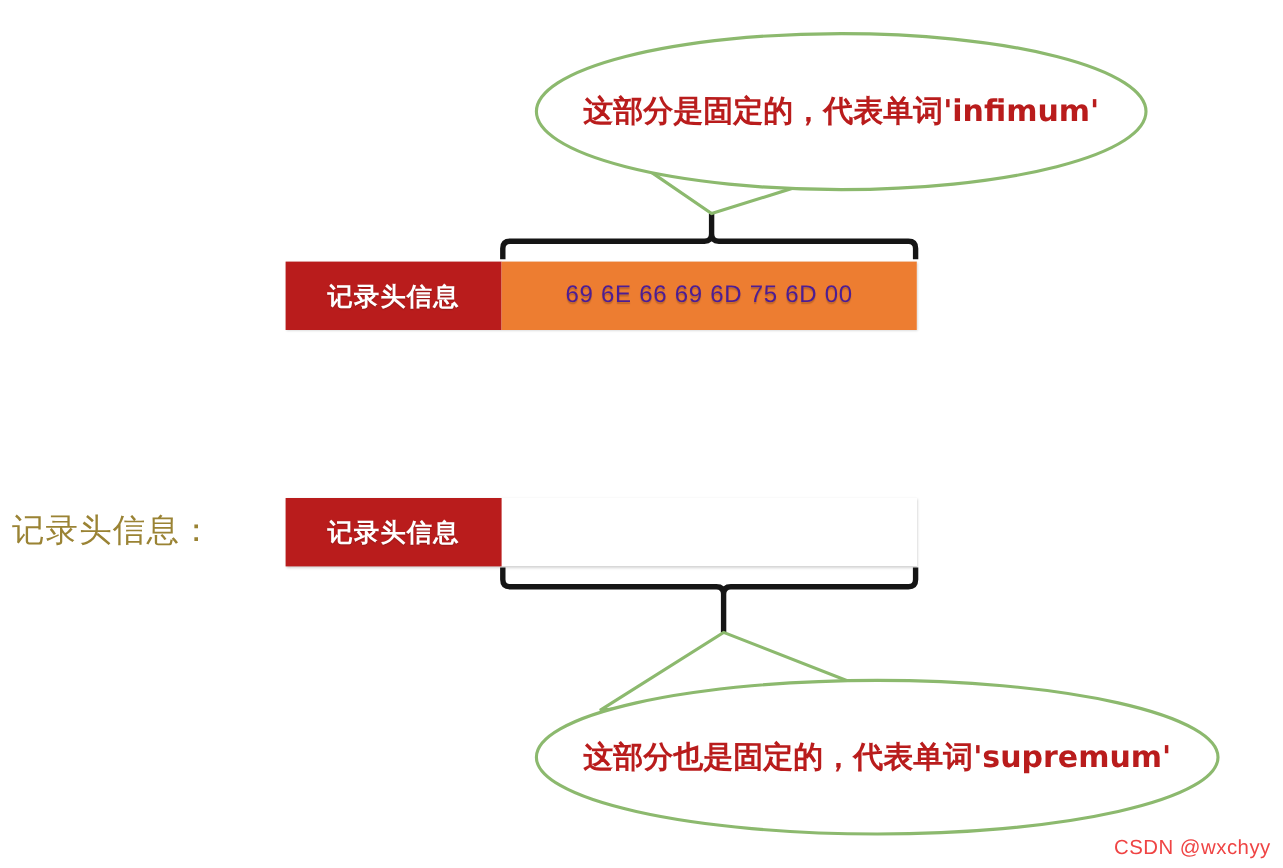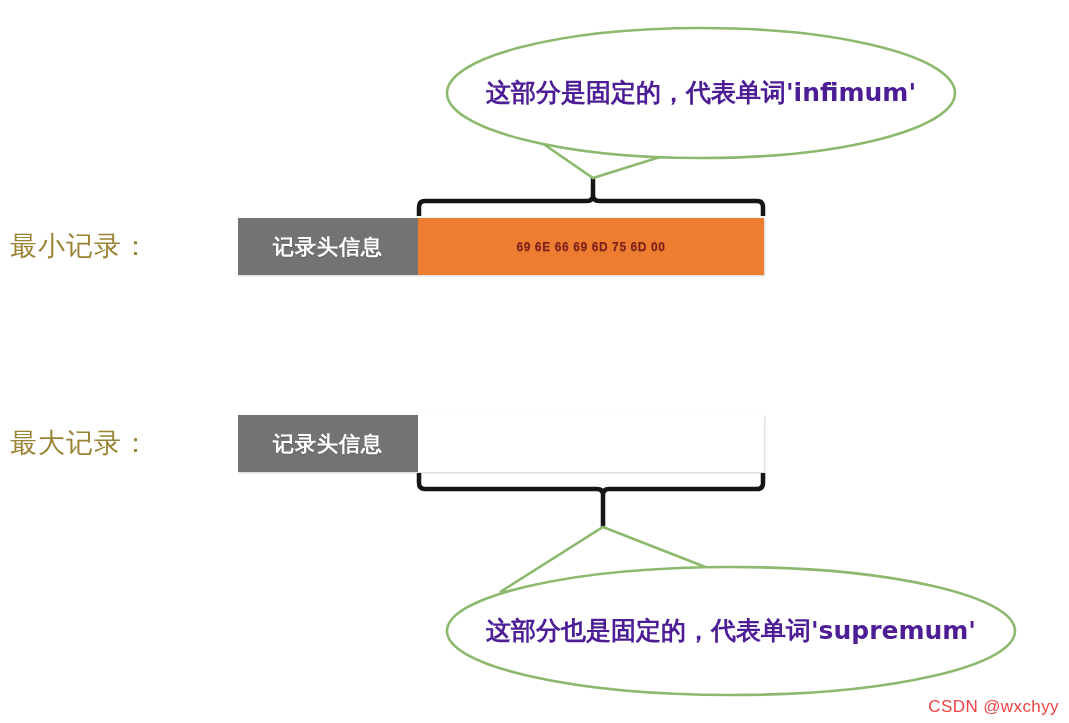--- a/index.html
+++ b/index.html
@@ -38,41 +38,41 @@
     position: absolute;
     display: flex;
     height: 57px;
     box-shadow: 1px 1px 2px rgba(0,0,0,0.18);
   }
   .record-bar.bar-min { left: 238px; top: 218px; width: 526px; }
   .record-bar.bar-max { left: 238px; top: 415px; width: 526px; }
 
   .seg-header {
     width: 180px;
-    background: #737373;
+    background: #b91c1c;
     display: flex;
     align-items: center;
     justify-content: center;
     color: #ffffff;
     font-family: "DejaVu Sans", "Liberation Sans", sans-serif;
     font-size: 21px;
     font-weight: 700;
     letter-spacing: 1px;
     text-shadow: 0 1px 1px rgba(0,0,0,0.22);
   }
   .seg-data {
     flex: 1 1 auto;
     background: #ed7d31;
     display: flex;
     align-items: center;
     justify-content: center;
-    color: #7f1d1d;
+    color: #4c1d95;
     font-family: "Liberation Sans", "DejaVu Sans", sans-serif;
-    font-size: 12px;
-    font-weight: 700;
+    font-size: 20px;
+    font-weight: 400;
     letter-spacing: 0.6px;
     text-shadow: 0 1px 1px rgba(0,0,0,0.20);
   }
 
   
   #overlay {
     position: absolute;
     left: 0;
     top: 0;
     width: 1069px;
@@ -97,21 +97,21 @@
     stroke-width: 2.6;
     stroke-linejoin: miter;
   }
 
   
   .callout-text {
     position: absolute;
     font-family: "DejaVu Sans", "Liberation Sans", sans-serif;
     font-size: 25px;
     font-weight: 700;
-    color: #4c1d95;
+    color: #b91c1c;
     white-space: nowrap;
     line-height: 1;
     text-align: center;
   }
   .callout-text.top    { left: 460px; top: 80px;  width: 482px; }
   .callout-text.bottom { left: 458px; top: 618px; width: 546px; }
 
   
   .watermark {
     position: absolute;
@@ -122,23 +122,22 @@
     color: #ef4444;
     letter-spacing: 0.4px;
     white-space: nowrap;
   }
 </style>
 </head>
 <body>
 
 <div id="stage">
 
-  <div class="row-label min">最小记录：</div>
 
-  <div class="row-label max">最大记录：</div>
+  <div class="row-label max">记录头信息：</div>
 
   <div class="record-bar bar-min">
     <div class="seg-header">记录头信息</div>
     <div class="seg-data">69 6E 66 69 6D 75 6D 00</div>
   </div>
 
   <div class="record-bar bar-max">
     <div class="seg-header">记录头信息</div>
   </div>
 

